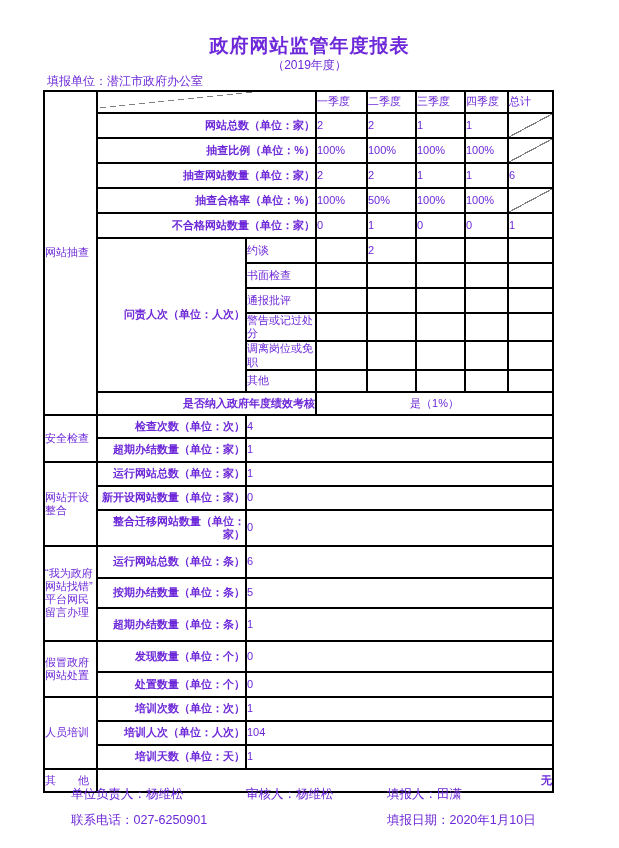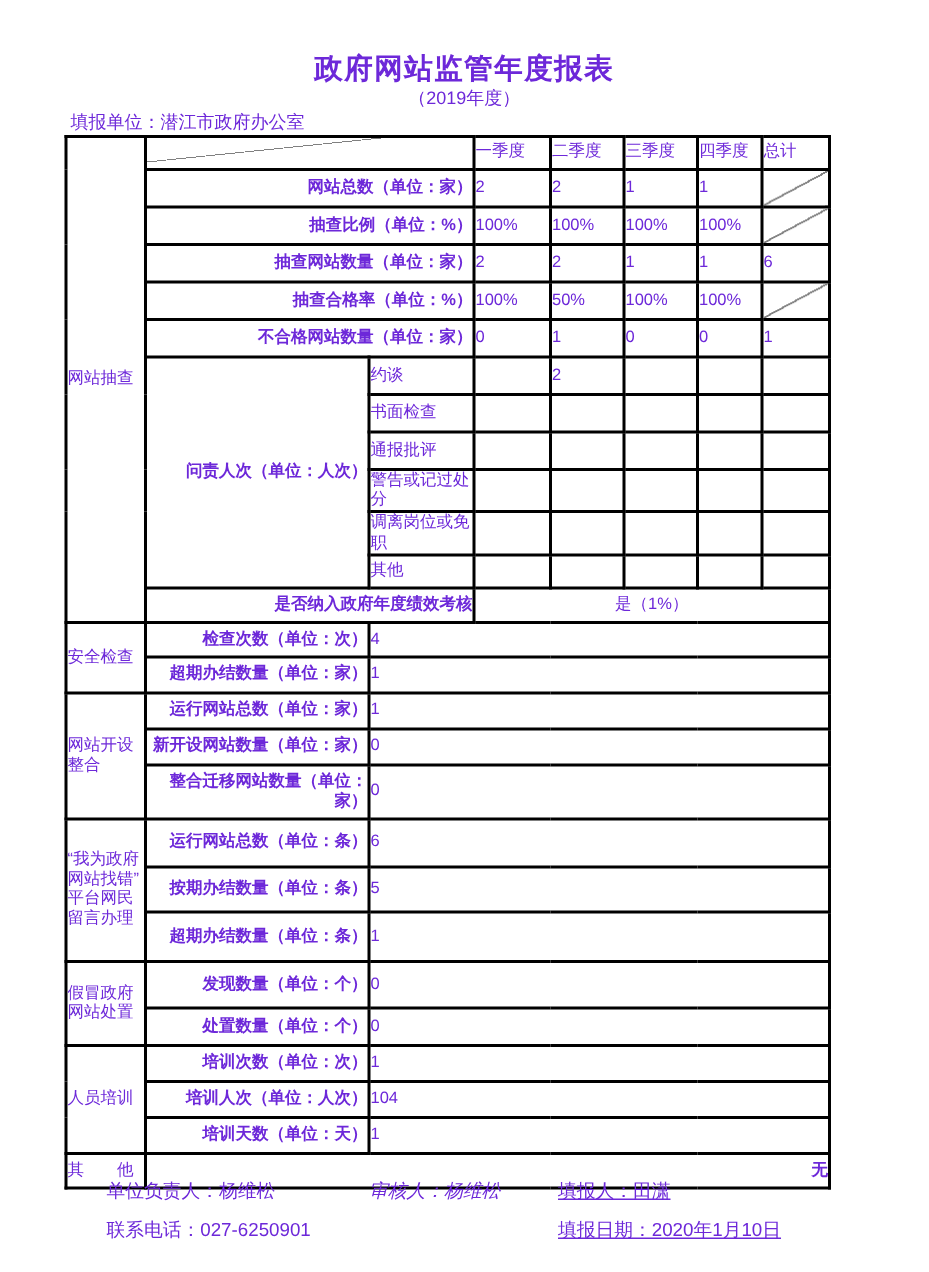--- a/index.html
+++ b/index.html
@@ -22,22 +22,22 @@
   td.num{text-align:left;padding:0 3px;font-size:11px;}
   td.center{text-align:center;font-size:11px;}
   td.diag{background:linear-gradient(to bottom right,transparent 48.5%,#808080 48.5%,#808080 51.5%,transparent 51.5%);}
   td.hdr-cell{position:relative;}
   .hdr-diag{position:absolute;left:0;top:0;width:72%;height:82%;
             background:linear-gradient(to bottom right,transparent 49%,#808080 49%,#808080 51%,transparent 51%);}
   .footer-item{position:absolute;font-size:12.5px;white-space:nowrap;}
   .f-r1{top:786px;}
   .f-r2{top:812px;}
   .f-c1{left:47px;margin-left:24px;}
-  .f-c2{left:246px;font-style:italic;}
-  .f-c3{left:372px;text-decoration:underline;}
+  .f-c2{left:246px;}
+  .f-c3{left:387px;}
 </style>
 </head>
 <body>
 
 <div class="page">
 
   <div class="title">政府网站监管年度报表</div>
   <div class="subtitle">（2019年度）</div>
   <div class="unit-line">填报单位：潜江市政府办公室</div>
 

